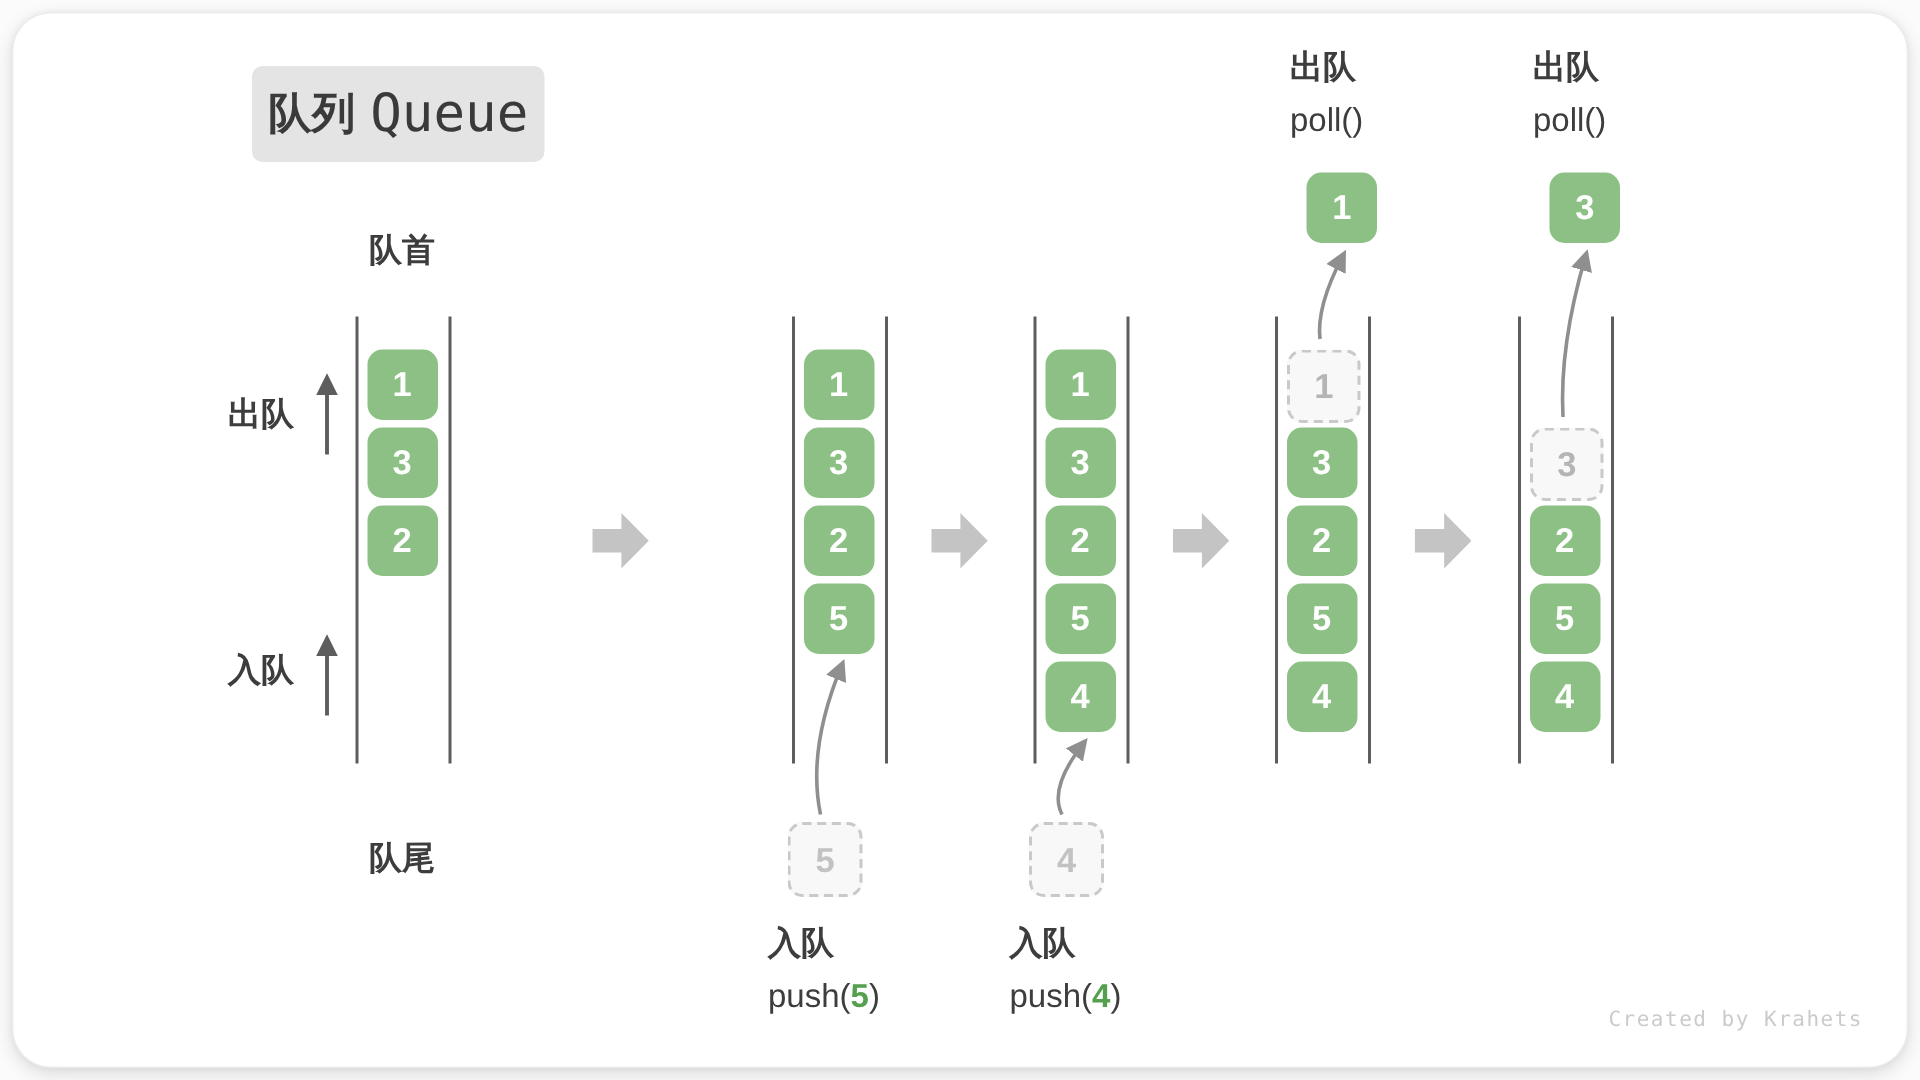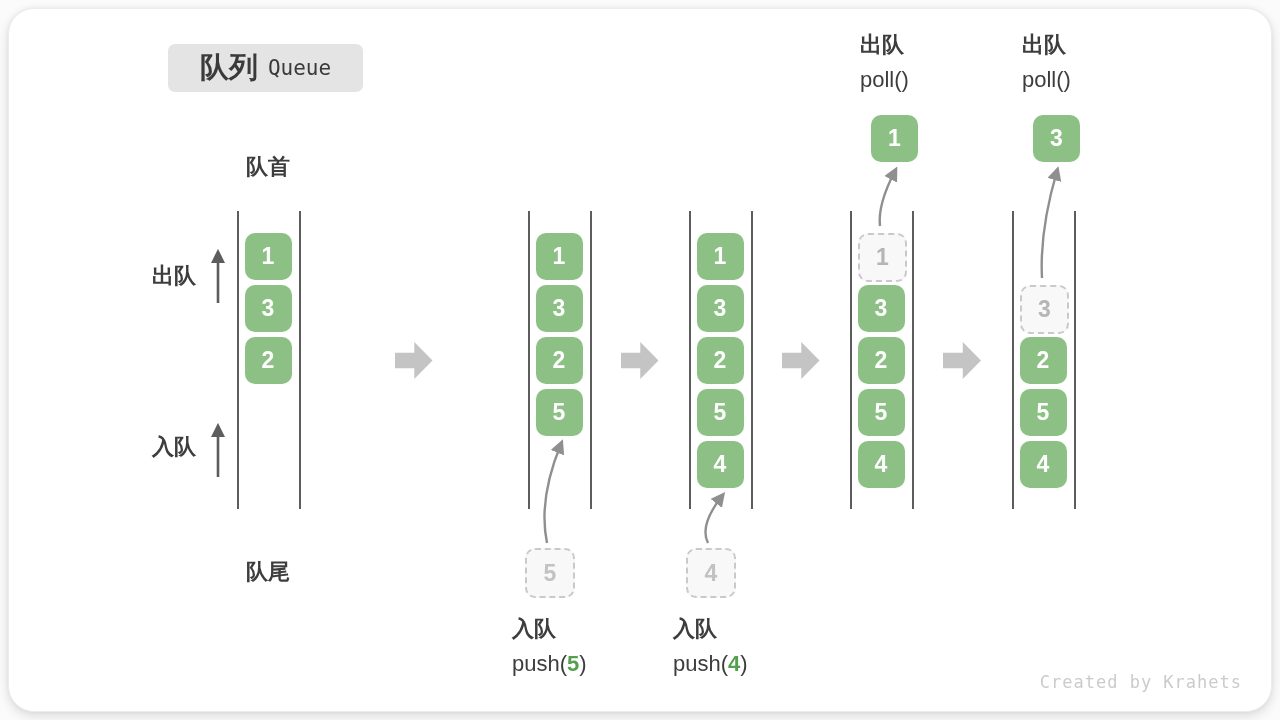--- a/index.html
+++ b/index.html
@@ -6,26 +6,26 @@
   body{
     position:relative;width:1280px;height:720px;overflow:hidden;
     background:#fbfbfb;font-family:"Liberation Sans",sans-serif;
   }
   .card{
     position:absolute;left:8px;top:8px;width:1262px;height:702px;
     background:#ffffff;border:1px solid #ededed;border-radius:26px;
     box-shadow:0 4px 12px rgba(0,0,0,.13),0 0 4px rgba(0,0,0,.05);
   }
   .chip{
-    position:absolute;left:168px;top:44px;width:195px;height:48px;
+    position:absolute;left:168px;top:44px;width:195px;height:64px;
     background:#e4e4e4;border-radius:7px;display:flex;align-items:center;justify-content:center;
     gap:10px;
   }
   .chip .zh{font-size:29px;font-weight:bold;color:#3a3a3a;}
-  .chip .en{font-size:21px;color:#3a3a3a;font-family:"DejaVu Sans Mono",monospace;text-align:right;}
+  .chip .en{font-size:35px;color:#3a3a3a;font-family:"DejaVu Sans Mono",monospace;text-align:right;}
   .cjk{
     position:absolute;font-size:22px;font-weight:bold;color:#3d3d3d;
     line-height:24px;white-space:nowrap;
   }
   .vline{position:absolute;width:2px;background:#5d5d5d;}
   .qbox{
     position:absolute;width:47px;height:47px;border-radius:10px;
     background:#8cc084;color:#ffffff;font-size:23px;font-weight:bold;
     display:flex;align-items:center;justify-content:center;
   }
@@ -41,21 +41,21 @@
   .flowarrow{
     position:absolute;width:38px;height:37px;background:#c4c4c4;
     clip-path:polygon(0% 29%,52% 29%,52% 0%,100% 50%,52% 100%,52% 71%,0% 71%);
   }
   .anno{position:absolute;white-space:nowrap;}
   .anno .l1{font-size:22px;font-weight:bold;color:#3d3d3d;line-height:34px;}
   .anno .l2{font-size:22px;color:#3d3d3d;font-family:Liberation Sans, sans-serif;line-height:36px;}
   .anno .arg{color:#55a04e;font-weight:bold;}
   .watermark{
     position:absolute;right:38px;top:672px;font-family:"DejaVu Sans Mono",monospace;
-    font-size:17px;color:#cbcbcb;letter-spacing:1px;
+    font-size:14px;color:#cbcbcb;letter-spacing:1px;
   }
   svg.overlay{position:absolute;left:0;top:0;pointer-events:none;}
 </style>
 </head>
 <body>
 
 <div class="card"></div>
 
 <div class="chip">
   <span class="zh">队列</span>

